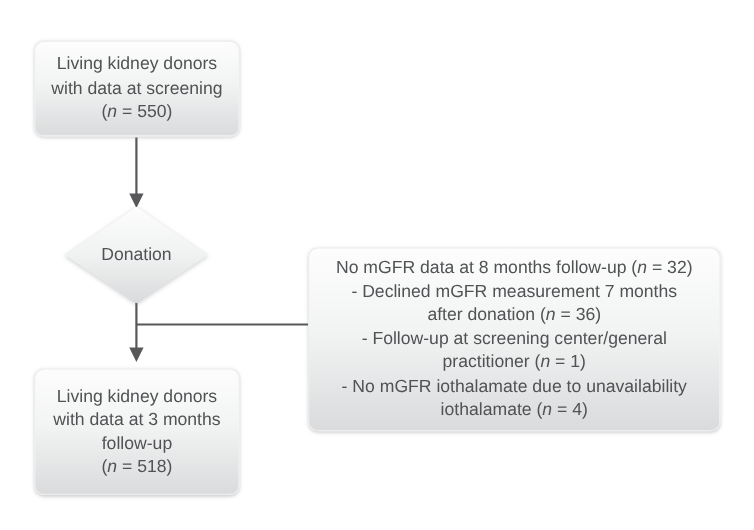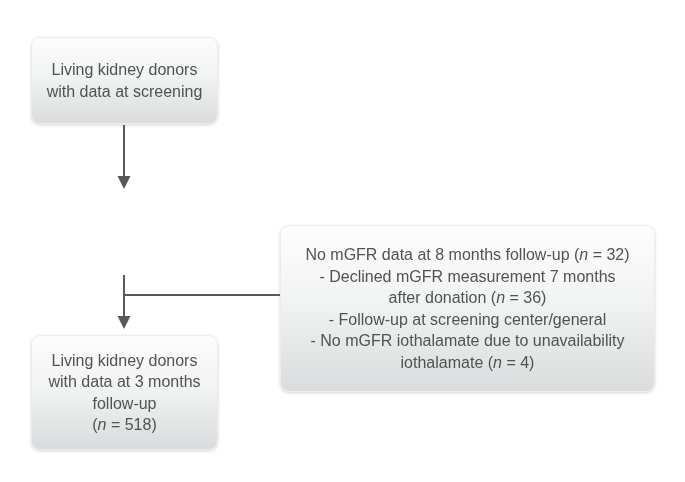--- a/index.html
+++ b/index.html
@@ -81,32 +81,39 @@
     </g>
 
     <g>
       <line x1="124" y1="295" x2="281" y2="295" stroke="#58585a" stroke-width="2"></line>
     </g>
   </svg>
 
   <div class="flow-box" id="box-top">
     <div class="line"><span>Living kidney donors</span><i></i><span></span></div>
     <div class="line"><span>with data at screening</span><i></i><span></span></div>
+    <div class="line"><span>(</span><i>n</i><span> = 550)</span></div>
   </div>
 
+  <div class="diamond-wrap">
+    <div class="diamond">
+      <span class="line">Donation</span>
+    </div>
+  </div>
 
   <div class="flow-box" id="box-bottom">
     <div class="line"><span>Living kidney donors</span><i></i><span></span></div>
     <div class="line"><span>with data at 3 months</span><i></i><span></span></div>
     <div class="line"><span>follow-up</span><i></i><span></span></div>
     <div class="line"><span>(</span><i>n</i><span> = 518)</span></div>
   </div>
 
   <div class="flow-box" id="box-side">
     <div class="line"><span>No mGFR data at 8 months follow-up (</span><i>n</i><span> = 32)</span></div>
     <div class="line"><span>- Declined mGFR measurement 7 months</span><i></i><span></span></div>
     <div class="line"><span>after donation (</span><i>n</i><span> = 36)</span></div>
     <div class="line"><span>- Follow-up at screening center/general</span><i></i><span></span></div>
+    <div class="line"><span>practitioner (</span><i>n</i><span> = 1)</span></div>
     <div class="line"><span>- No mGFR iothalamate due to unavailability</span><i></i><span></span></div>
     <div class="line"><span>iothalamate (</span><i>n</i><span> = 4)</span></div>
   </div>
 
 </div>
 
 </body></html>

